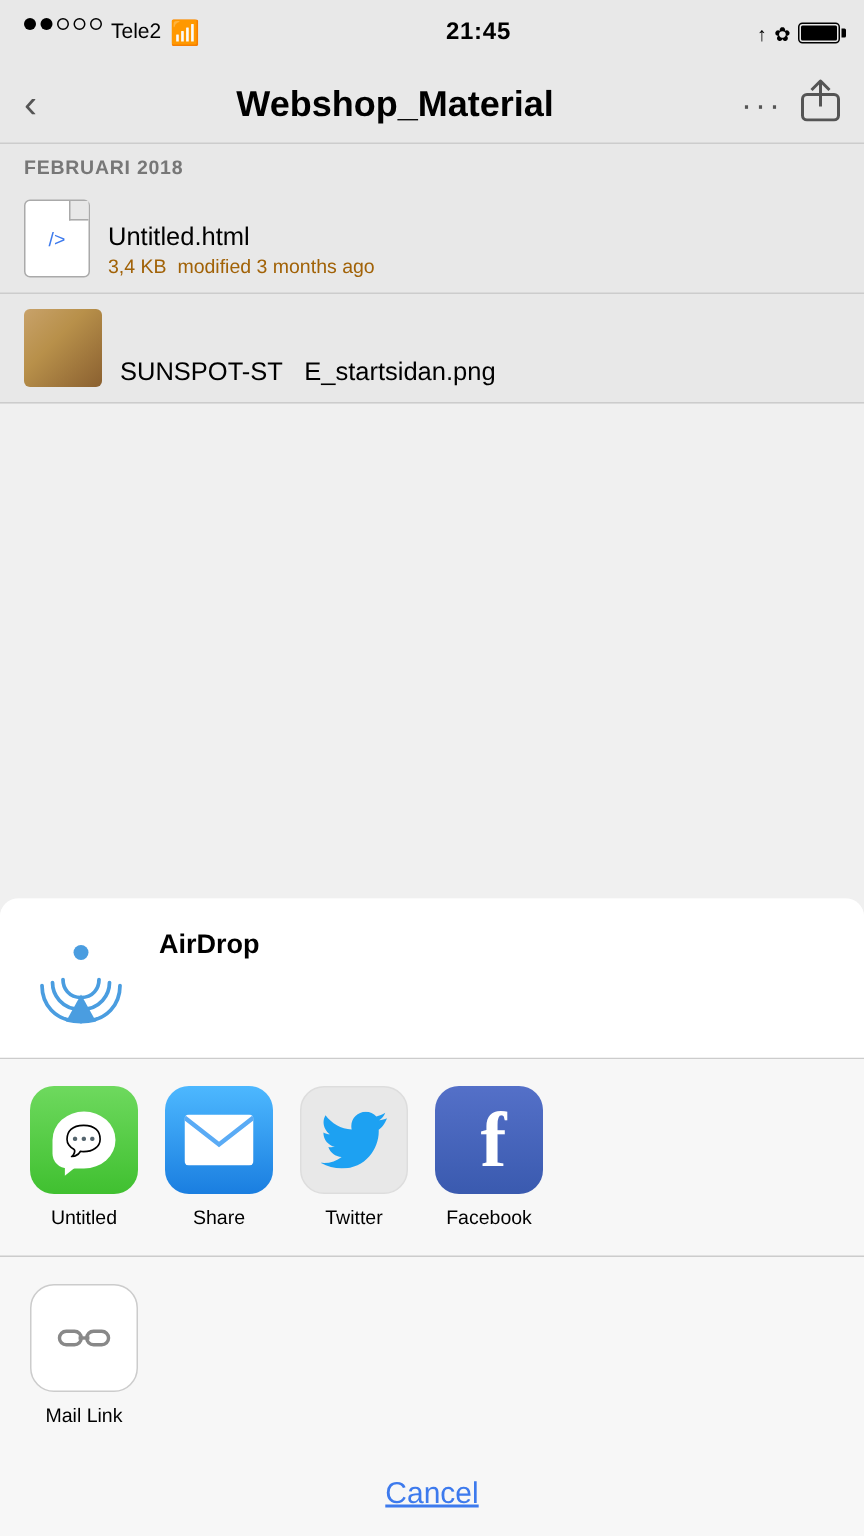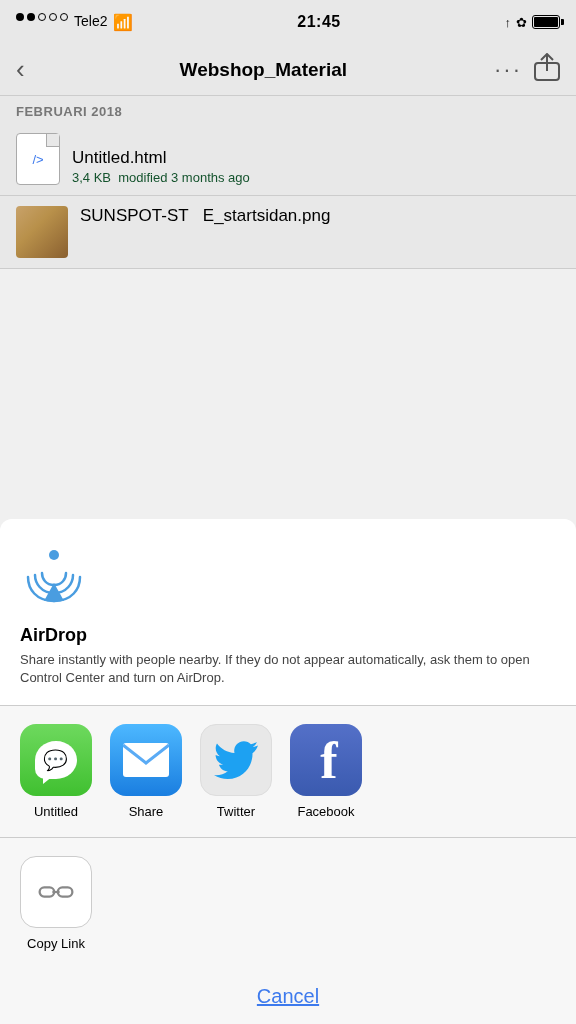--- a/index.html
+++ b/index.html
@@ -97,21 +97,21 @@
       padding: 0 16px;
       border-bottom: 1px solid #ccc;
     }
     .nav-back {
       font-size: 26px;
       color: #555;
       cursor: pointer;
       padding: 4px 8px 4px 0;
     }
     .nav-title {
-      font-size: 19px;
+      font-size: 24px;
       font-weight: 600;
       color: #000;
     }
     .nav-actions {
       display: flex;
       align-items: center;
       gap: 12px;
     }
     .nav-dots {
       font-size: 22px;
@@ -177,26 +177,26 @@
       flex: 1;
       margin-top: 14px;
     }
     .file-name {
       font-size: 17px;
       font-weight: 400;
       color: #000;
     }
     .file-meta {
       font-size: 13px;
-      color: #14532d;
+      color: #a16207;
       margin-top: 2px;
     }
     .file-item-img {
       display: flex;
-      align-items: flex-start;
+      align-items: flex-end;
       padding: 10px 16px;
       background: #e8e8e8;
       border-bottom: 1px solid #ccc;
       gap: 12px;
     }
     .thumb-placeholder {
       width: 52px;
       height: 52px;
       background: linear-gradient(135deg, #c8a26a 0%, #b8904a 40%, #8a6030 100%);
       border-radius: 4px;
@@ -224,21 +224,20 @@
 
     
     .airdrop-section {
       padding: 20px 20px 18px;
       display: flex;
       align-items: flex-start;
       gap: 18px;
       border-bottom: 1px solid #ccc;
       background: #fff;
       border-radius: 12px 12px 0 0;
-      flex-direction: column;
     }
     .airdrop-text h3 {
       font-size: 18px;
       font-weight: 700;
       color: #000;
       margin-bottom: 5px;
     }
     .airdrop-text p {
       font-size: 13px;
       color: #444;
@@ -453,21 +452,20 @@
         <path d="M34 46 C42 46 46 40 46 34" stroke="#4a9de0" stroke-width="2.5" fill="none" stroke-linecap="round"></path>
         <path d="M34 46 C26 46 22 40 22 34" stroke="#4a9de0" stroke-width="2.5" fill="none" stroke-linecap="round"></path>
 
         <path d="M24 62 L34 44 L44 62 Z" fill="#4a9de0"></path>
 
         <circle cx="34" cy="16" r="5" fill="#4a9de0"></circle>
       </svg>
     </div>
     <div class="airdrop-text">
       <h3>AirDrop</h3>
-      <p>Share instantly with people nearby. If they do not appear automatically, ask them to open Control Center and turn on AirDrop.</p>
     </div>
   </div>
 
   <div class="app-row">
 
     <div class="app-item">
       <div class="app-icon messages">
         <div class="msg-bubble">
           <span style="color:#4caf50;font-size:20px;position:relative;z-index:1;">💬</span>
         </div>
@@ -508,21 +506,21 @@
       <div class="action-icon">
         <svg class="chain-svg" width="44" height="44" viewBox="0 0 44 44" fill="none" xmlns="http://www.w3.org/2000/svg">
 
           <rect x="4" y="17" width="16" height="10" rx="5" stroke="#888" stroke-width="2.5" fill="none"></rect>
 
           <rect x="24" y="17" width="16" height="10" rx="5" stroke="#888" stroke-width="2.5" fill="none"></rect>
 
           <line x1="18" y1="22" x2="26" y2="22" stroke="#888" stroke-width="2.5"></line>
         </svg>
       </div>
-      <span class="action-label">Copy Link</span>
+      <span class="action-label">Mail Link</span>
     </div>
   </div>
 
   <div class="cancel-row">
     <button class="cancel-btn">Cancel</button>
   </div>
 
 </div>
 
 </body></html>

